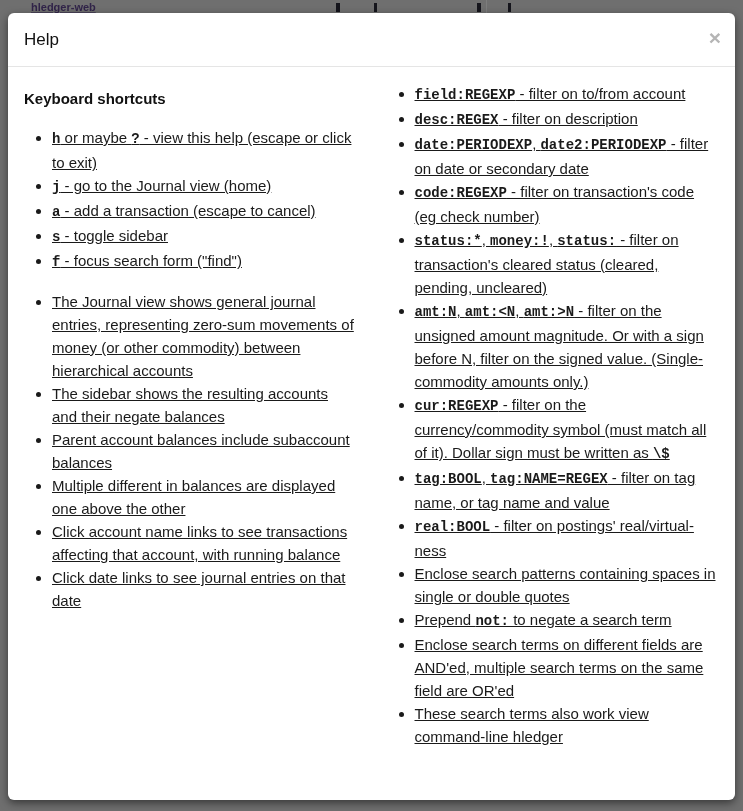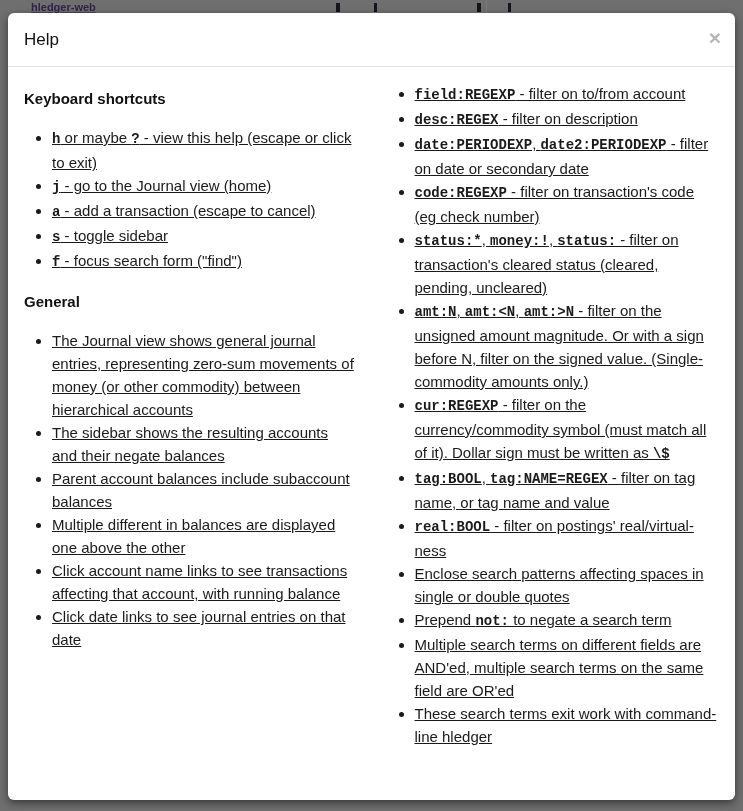--- a/index.html
+++ b/index.html
@@ -107,21 +107,20 @@
         <h2 class="section-heading">Keyboard shortcuts</h2>
         <ul class="help-list">
             <li><code>h</code> or maybe <code>?</code> - view this help (escape or click to exit)</li>
             <li><code>j</code> - go to the Journal view (home)</li>
             <li><code>a</code> - add a transaction (escape to cancel)</li>
             <li><code>s</code> - toggle sidebar</li>
             <li><code>f</code> - focus search form ("find")</li>
           </ul>
       </section>
       <section>
-        <h2 class="section-heading">General</h2>
         <ul class="help-list">
             <li>The Journal view shows general journal entries, representing zero-sum movements of money (or other commodity) between hierarchical accounts</li>
             <li>The sidebar shows the resulting accounts and their negate balances</li>
             <li>Parent account balances include subaccount balances</li>
             <li>Multiple different in balances are displayed one above the other</li>
             <li>Click account name links to see transactions affecting that account, with running balance</li>
             <li>Click date links to see journal entries on that date</li>
           </ul>
       </section>
     </div>
@@ -130,21 +129,21 @@
         <ul class="help-list">
             <li><code>field:REGEXP</code> - filter on to/from account</li>
             <li><code>desc:REGEX</code> - filter on description</li>
             <li><code>date:PERIODEXP</code>, <code>date2:PERIODEXP</code> - filter on date or secondary date</li>
             <li><code>code:REGEXP</code> - filter on transaction's code (eg check number)</li>
             <li><code>status:*</code>, <code>money:!</code>, <code>status:</code> - filter on transaction's cleared status (cleared, pending, uncleared)</li>
             <li><code>amt:N</code>, <code>amt:&lt;N</code>, <code>amt:&gt;N</code> - filter on the unsigned amount magnitude. Or with a sign before N, filter on the signed value. (Single-commodity amounts only.)</li>
             <li><code>cur:REGEXP</code> - filter on the currency/commodity symbol (must match all of it). Dollar sign must be written as <code>\$</code></li>
             <li><code>tag:BOOL</code>, <code>tag:NAME=REGEX</code> - filter on tag name, or tag name and value</li>
             <li><code>real:BOOL</code> - filter on postings' real/virtual-ness</li>
-            <li>Enclose search patterns affecting spaces in single or double quotes</li>
+            <li>Enclose search patterns containing spaces in single or double quotes</li>
             <li>Prepend <code>not:</code> to negate a search term</li>
-            <li>Multiple search terms on different fields are AND'ed, multiple search terms on the same field are OR'ed</li>
-            <li>These search terms exit work with command-line hledger</li>
+            <li>Enclose search terms on different fields are AND'ed, multiple search terms on the same field are OR'ed</li>
+            <li>These search terms also work view command-line hledger</li>
           </ul>
       </section>
     </div>
   </div>
 </div>
 
 </body></html>

